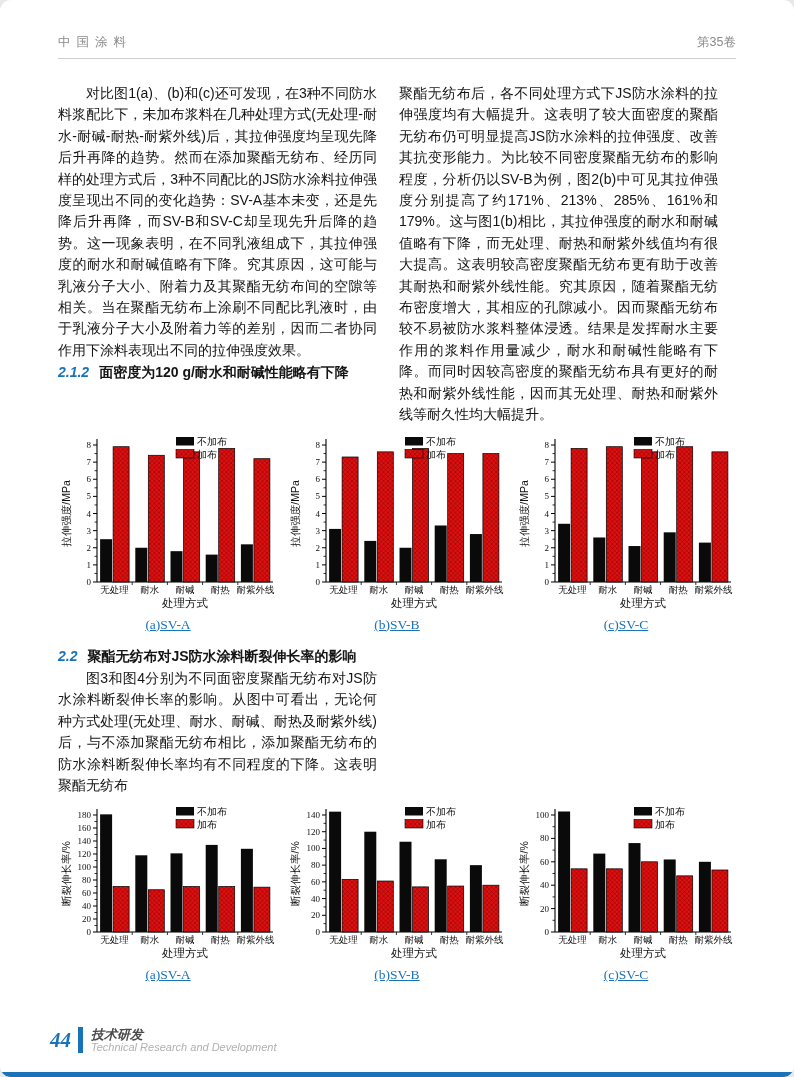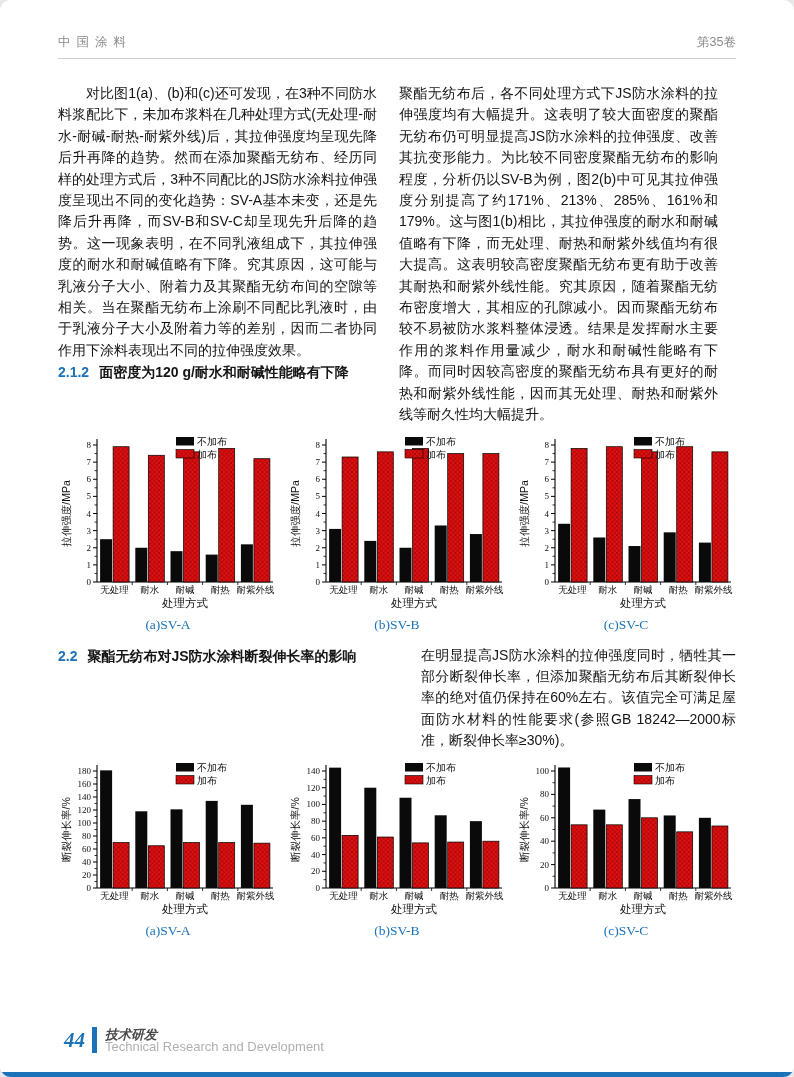--- a/index.html
+++ b/index.html
@@ -16,39 +16,39 @@
     color:#8a8a8a; font-size:12.5px; padding-bottom:7px;
     border-bottom:1px solid #cfcfcf;
   }
   .journal { letter-spacing:6px; }
   
   .two-col { display:flex; gap:22px; margin-top:24px; }
   .col { width:319px; font-size:14px; line-height:21.4px; text-align:justify; }
   .para { margin:0; }
   .indent { text-indent:2em; }
   .heading { margin:1px 0 1px 0; font-size:14px; line-height:21.4px; font-weight:600; }
-  .hnum { color:var(--accent); margin-right:10px; font-weight:600; }
+  .hnum { color:var(--accent); margin-right:10px; font-weight:600;font-style:italic; }
   
   .figure-row { display:flex; justify-content:space-between; margin-top:10px; padding:0 2px; }
   .chart-block { width:216px; text-align:center; }
   svg.chart { overflow:visible; display:block; }
   .subcap {
     font-family:"Liberation Serif", serif; color:var(--accent);
-    font-size:13.5px; margin-top:3px; text-align:center;
+    font-size:13.5px; margin-top:3px; text-align:center;text-decoration:underline;
   }
   .fig-caption { text-align:center; margin-top:8px; }
   .cap-cn { font-size:13px; font-weight:700; line-height:19px; }
   .cap-en { font-family:"Liberation Serif", serif; font-size:13px; font-weight:700; line-height:19px; margin-top:2px; padding:0 10px; }
   
-  .page-footer { position:absolute; left:64px; bottom:24px; display:flex; align-items:center; }
+  .page-footer { position:absolute; left:50px; bottom:24px; display:flex; align-items:center; }
   .pagenum { font-family:"Liberation Serif", serif; font-style:italic; font-weight:700;
              font-size:21px; color:var(--accent); margin-right:7px; }
   .vbar { width:5px; height:26px; background:var(--accent); margin-right:8px; }
   .dept-cn { display:block; font-size:13px; font-weight:700; color:#4a4a4a; line-height:14px;font-style:italic; }
-  .dept-en { display:block; font-size:13px; color:#b0b0b0; line-height:10px; }
+  .dept-en { display:block; font-size:11px; color:#b0b0b0; line-height:10px;font-style:italic; }
   .bottom-line { position:absolute; left:0; right:0; bottom:0; height:5px; background:var(--accent); }
 </style>
 </head>
 <body>
 
 <div class="page">
   <div class="content">
 
     <header class="page-header">
       <span class="journal">中国涂料</span>
@@ -261,23 +261,21 @@
         <div class="subcap">(c)SV-C</div>
       </div>
     </section>
 
 
     <section class="two-col" style="margin-top:12px;gap:48px;">
       <div class="col">
         <h3 class="heading">
           <span class="hnum">2.2</span><span class="htitle">聚酯无纺布对JS防水涂料断裂伸长率的影响</span>
         </h3>
-      </div>
-      <div class="col">
-        <p class="para">在明显提高JS防水涂料的拉伸强度同时，牺牲其一部分断裂伸长率，但添加聚酯无纺布后其断裂伸长率的绝对值仍保持在60%左右。该值完全可满足屋面防水材料的性能要求(参照GB 18242—2000标准，断裂伸长率≥30%)。</p>
+        <p class="para indent">图3和图4分别为不同面密度聚酯无纺布对JS防水涂料断裂伸长率的影响。从图中可看出，无论何种方式处理(无处理、耐水、耐碱、耐热及耐紫外线)后，与不添加聚酯无纺布相比，添加聚酯无纺布的防水涂料断裂伸长率均有不同程度的下降。这表明聚酯无纺布</p>
       </div>
     </section>
 
     <section class="figure-row">
       <div class="chart-block">
         <svg class="chart" viewBox="0 0 216 158" width="216" height="158">
             <defs>
               <pattern id="hatch3" width="4.5" height="4.5" patternUnits="userSpaceOnUse">
                 <rect x="0" y="0" width="4.5" height="4.5" fill="#dd1111"></rect>
                 <path d="M0 0L4.5 4.5M4.5 0L0 4.5" stroke="#8a0000" stroke-width="0.55"></path>

